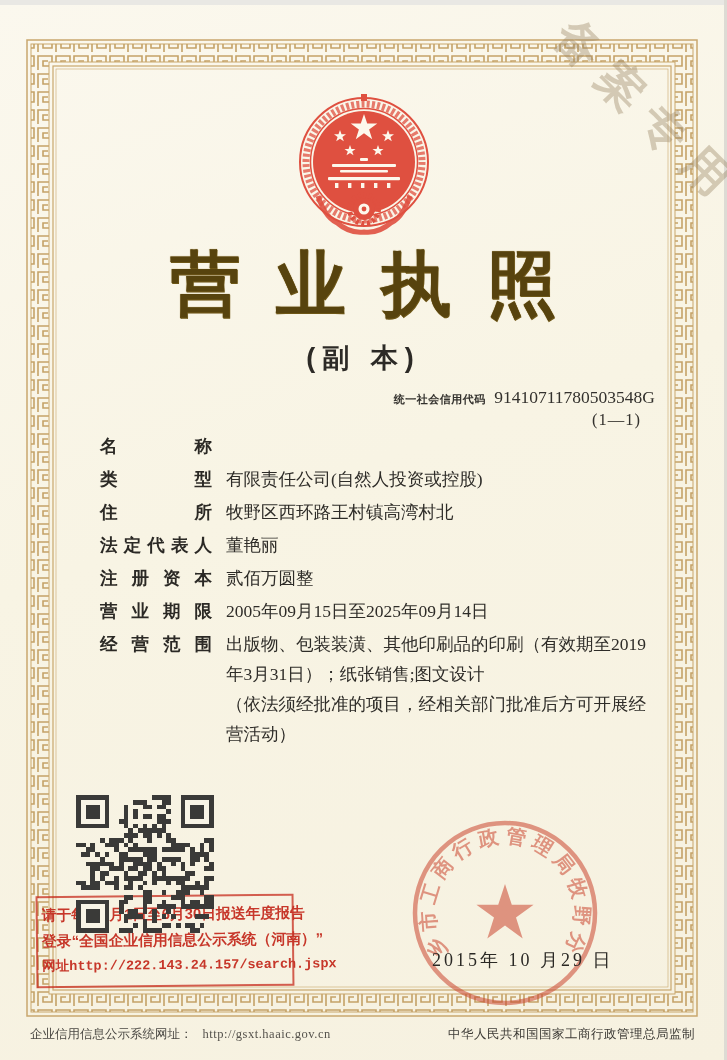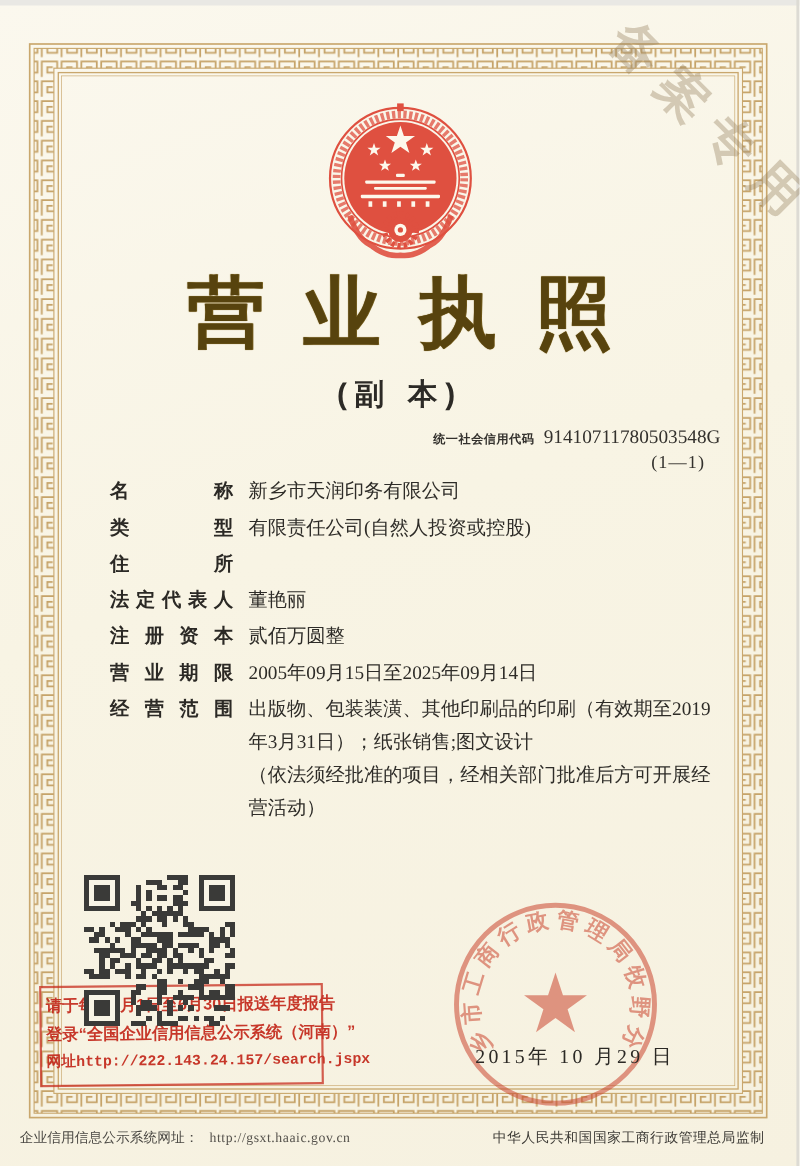--- a/index.html
+++ b/index.html
@@ -55,21 +55,21 @@
   .reg-authority{
     position:absolute;left:338px;top:884px;font-size:18px;font-weight:700;
     letter-spacing:10px;color:#2b2925;z-index:4;white-space:nowrap;
   }
   .seal{position:absolute;left:398px;top:806px;opacity:0.55;z-index:1;}
   .reg-date{
     position:absolute;left:432px;top:948px;z-index:4;
     font-family:"Liberation Serif",serif;font-size:18px;letter-spacing:3px;color:#2b2925;white-space:nowrap;
   }
   .footer{position:absolute;left:0;top:1026px;width:727px;font-size:12.5px;color:#4a4843;}
-  .footer .f-left{position:absolute;left:18px;top:0;font-family:"Liberation Serif",serif;}
+  .footer .f-left{position:absolute;left:30px;top:0;font-family:"Liberation Serif",serif;}
   .footer .f-left .furl{font-family:"Liberation Serif",serif;color:#55524c;margin-left:10px;letter-spacing:0.5px;}
   .footer .f-right{position:absolute;right:32px;top:0;font-family:Liberation Mono, monospace;color:#3c3a35;letter-spacing:0.5px;}
 </style>
 </head>
 <body>
 
 <div id="page">
   <div class="scan-top"></div>
   <div class="scan-right"></div>
 
@@ -125,28 +125,28 @@
 
   <div class="credit-line">
     <span class="lbl">统一社会信用代码</span>
     <span class="val">91410711780503548G</span>
   </div>
   <div class="page-no">(1—1)</div>
 
   <div class="fields">
     <div class="row">
       <span class="flabel">名称</span>
-      <span class="fvalue">新乡市天润印务有限公司</span>
     </div>
     <div class="row">
       <span class="flabel">类型</span>
       <span class="fvalue">有限责任公司(自然人投资或控股)</span>
     </div>
     <div class="row">
       <span class="flabel">住所</span>
+      <span class="fvalue">牧野区西环路王村镇高湾村北</span>
     </div>
     <div class="row">
       <span class="flabel">法定代表人</span>
       <span class="fvalue">董艳丽</span>
     </div>
     <div class="row">
       <span class="flabel">注册资本</span>
       <span class="fvalue">贰佰万圆整</span>
     </div>
     <div class="row">

